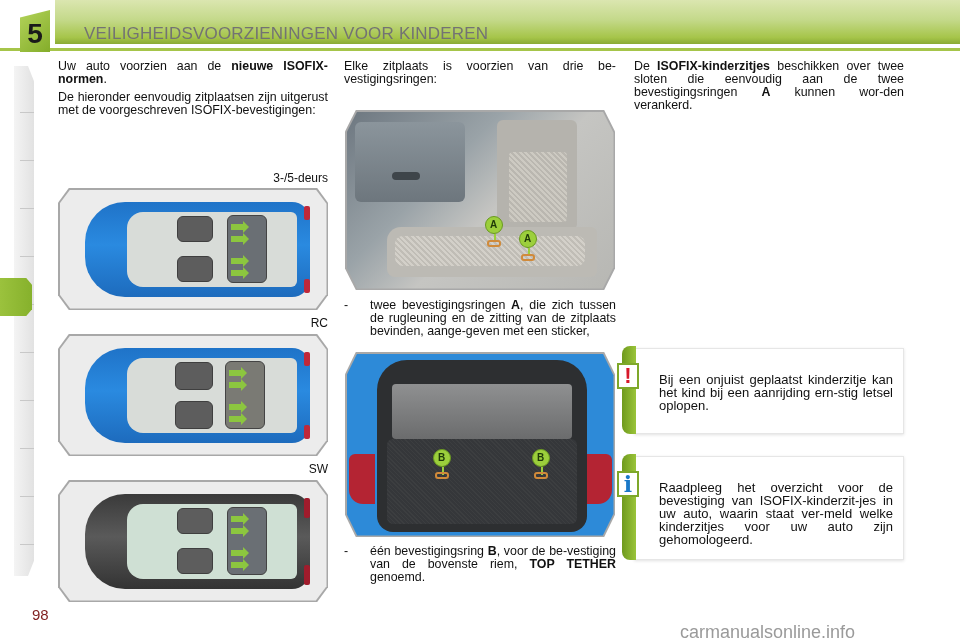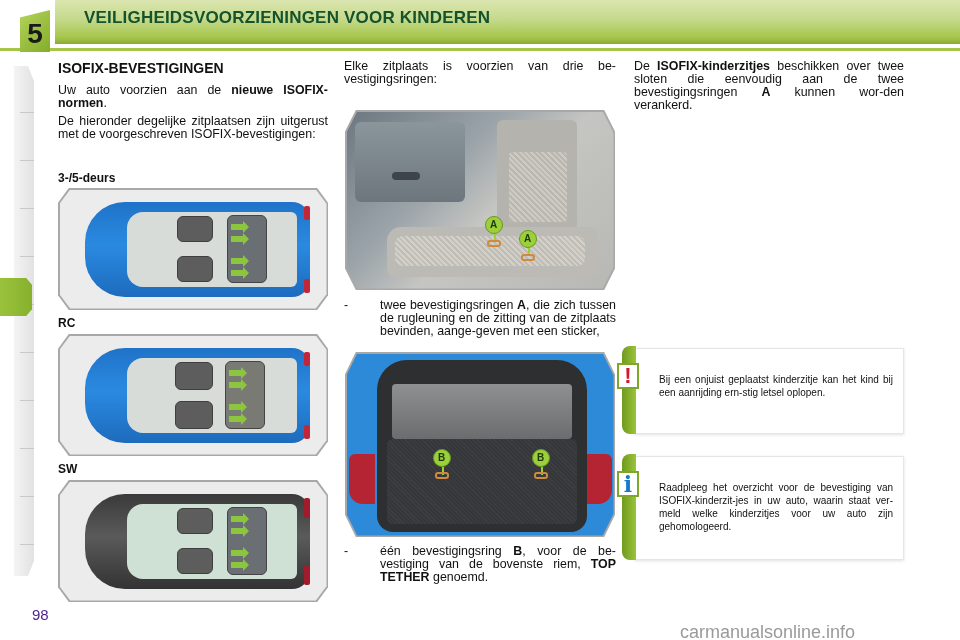--- a/index.html
+++ b/index.html
@@ -21,49 +21,49 @@
     position: absolute; left: 20px; top: 10px; width: 30px; height: 42px;
     background: linear-gradient(135deg, #b3d35a, #84ad2a);
     clip-path: polygon(0 18%, 100% 0, 100% 100%, 0 100%);
     display: flex; align-items: flex-end; justify-content: center; padding-bottom: 4px;
     box-shadow: 1px 1px 2px rgba(0,0,0,0.3);
   }
   .chapter-badge span {
     font-size: 28px; font-weight: bold; color: #1a1a1a; line-height: 1;
   }
   .header-title {
-    position: absolute; left: 84px; top: 8px; font-size: 17px; font-weight: bold;
-    color: #14532d; letter-spacing: 0.2px;
+    position: absolute; left: 84px; top: 24px; font-size: 17px; font-weight: normal;
+    color: #737373; letter-spacing: 0.2px;
   }
 
   
   .sidebar {
     position: absolute; left: 14px; top: 66px; width: 20px; height: 510px;
     background: linear-gradient(to right, #f4f4f4, #e2e2e2);
     clip-path: polygon(0 0, 70% 0, 100% 3%, 100% 97%, 70% 100%, 0 100%);
   }
   .sidebar .tick {
     position: absolute; left: 6px; width: 14px; height: 1px; background: #c8c8c8;
   }
   .sidebar-active {
     position: absolute; left: 0; top: 278px; width: 32px; height: 38px;
     background: linear-gradient(to right, #9bc23d, #86b12c);
     clip-path: polygon(0 0, 82% 0, 100% 18%, 100% 82%, 82% 100%, 0 100%);
   }
 
-  .page-number { position: absolute; left: 32px; top: 606px; font-size: 15px; color: #4c1d95; }
+  .page-number { position: absolute; left: 32px; top: 606px; font-size: 15px; color: #7f1d1d; }
   .watermark { position: absolute; left: 680px; top: 605px; font-size: 18px; color: #9a9a9a; margin-top: 17px; }
 
   
   .col1 { position: absolute; left: 58px; top: 60px; width: 270px; }
   .section-title { font-size: 14px; font-weight: bold; margin-bottom: 8px; }
   p.body { font-size: 12.4px; line-height: 13px; text-align: justify; margin-bottom: 5px; }
   b { font-weight: bold; }
 
-  .car-label { position: absolute; font-size: 12px; font-weight: bold; text-align: left; width: 270px; left: 58px; }
+  .car-label { position: absolute; font-size: 12px; font-weight: normal; text-align: right; width: 270px; left: 58px; }
 
   .octo-frame {
     position: absolute; background: #ececec; border: 1.5px solid #a8a8a8;
     clip-path: polygon(4% 0, 96% 0, 100% 12%, 100% 88%, 96% 100%, 4% 100%, 0 88%, 0 12%);
   }
   .octo-frame.border-wrap { background: #a8a8a8; border: none; }
   .octo-inner {
     position: absolute; inset: 1.5px; background: #ececec;
     clip-path: polygon(4% 0, 96% 0, 100% 12%, 100% 88%, 96% 100%, 4% 100%, 0 88%, 0 12%);
   }
@@ -93,21 +93,21 @@
   .arrow::after {
     content: ""; position: absolute; right: -6px; top: -3px;
     border-left: 6px solid #8cc63f; border-top: 6px solid transparent; border-bottom: 6px solid transparent;
   }
   .taillight { position: absolute; right: 0; width: 6px; height: 14px; background: #c0283a; border-radius: 2px; }
 
   
   .col2 { position: absolute; left: 344px; top: 60px; width: 272px; }
   .bullet { position: absolute; font-size: 12.4px; line-height: 13px; }
   .bullet .dash { position: absolute; left: 0; top: 0; }
-  .bullet .txt { margin-left: 36px; text-align: justify; display: block; }
+  .bullet .txt { margin-left: 26px; text-align: justify; display: block; }
 
   .photo-seat {
     position: absolute; left: 345px; top: 110px; width: 270px; height: 180px;
   }
   .photo-seat .octo-inner { background: linear-gradient(135deg, #6d7780 0%, #9aa3a8 35%, #c5c5c2 55%, #b7b7b3 100%); }
   .seatback {
     position: absolute; left: 150px; top: 8px; width: 80px; height: 110px; background: #b5b3ad; border-radius: 6px;
   }
   .seatback-fabric {
     position: absolute; left: 162px; top: 40px; width: 58px; height: 70px;
@@ -162,21 +162,21 @@
     background: linear-gradient(to right, #6f9a1d, #9ac43a); border-radius: 8px 0 0 8px;
   }
   .note-box .icon-box {
     position: absolute; left: -18px; top: 14px; width: 22px; height: 26px; background: #fff;
     border: 2px solid #7ea82a; display: flex; align-items: center; justify-content: center;
     font-weight: bold;
   }
   .icon-box.warn { color: #d7182a; font-size: 22px; }
   .icon-box.info { color: #1a78c8; font-size: 22px; font-family: "DejaVu Serif", serif; }
   .note-box .note-text {
-    font-size: 10px; line-height: 13px; text-align: justify; padding: 24px 10px 20px 24px;
+    font-size: 13px; line-height: 13px; text-align: justify; padding: 24px 10px 20px 24px;
   }
 </style>
 </head>
 <body>
 
 <div class="header-bar"></div>
 <div class="header-white-gap"></div>
 <div class="header-line"></div>
 <div class="chapter-badge">
   <span>5</span>
@@ -191,25 +191,24 @@
   <div class="tick" style="top:238px"></div>
   <div class="tick" style="top:286px"></div>
   <div class="tick" style="top:334px"></div>
   <div class="tick" style="top:382px"></div>
   <div class="tick" style="top:430px"></div>
   <div class="tick" style="top:478px"></div>
 </div>
 <div class="sidebar-active"></div>
 
 <div class="col1">
-  <div class="section-title">ISOFIX-BEVESTIGINGEN</div>
   <p class="body">
     <span>Uw auto voorzien aan de </span><b>nieuwe ISOFIX-normen</b><span>.</span>
   </p>
-  <p class="body">De hieronder degelijke zitplaatsen zijn uitgerust met de voorgeschreven ISOFIX-bevestigingen:</p>
+  <p class="body">De hieronder eenvoudig zitplaatsen zijn uitgerust met de voorgeschreven ISOFIX-bevestigingen:</p>
 </div>
 
 <div class="car-label" style="top:171px">3-/5-deurs</div>
 <div class="octo-frame border-wrap" style="left:58px; top:188px; width:270px; height:122px;">
   <div class="octo-inner">
     <div class="car blue">
       <div class="cabin">
         <div class="seat" style="left:50px; top:4px;"></div>
         <div class="seat" style="left:50px; top:44px;"></div>
         <div class="bench" style="left:100px; top:3px;"></div>

